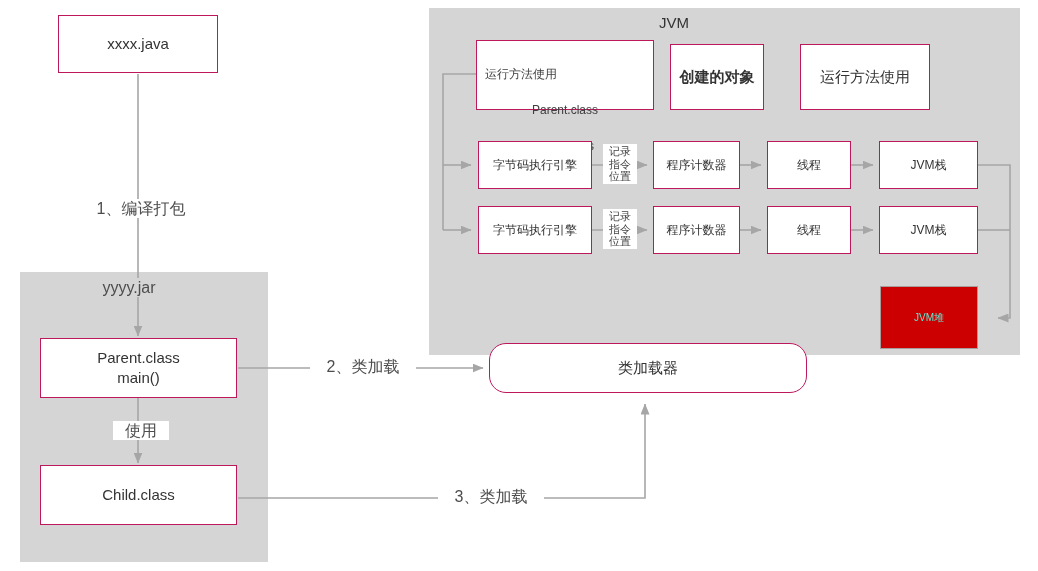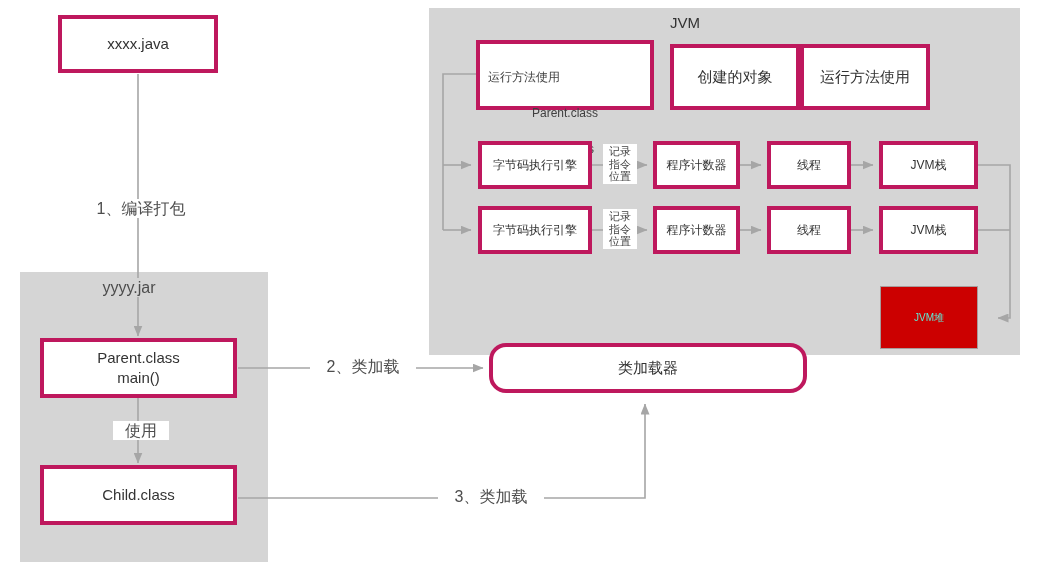--- a/index.html
+++ b/index.html
@@ -17,21 +17,21 @@
     background: #ffffff;
     overflow: hidden;
   }
   .group-box {
     position: absolute;
     background: #d5d5d5;
   }
   .node {
     position: absolute;
     background: #ffffff;
-    border: 4px solid #be185d;
+    border: 1px solid #be185d;
     box-sizing: border-box;
     display: flex;
     align-items: center;
     justify-content: center;
     text-align: center;
     color: #333333;
     font-size: 15px;
     line-height: 1.35;
     white-space: pre-line;
   }
@@ -98,21 +98,21 @@
 </style>
 </head>
 <body>
 
 <div id="canvas">
 
   <div class="group-box" style="left:20px; top:272px; width:248px; height:290px;"></div>
 
   <div class="group-box" style="left:429px; top:8px; width:591px; height:347px;"></div>
 
-  <div class="jvm-title" style="left:416px; top:14px; width:490px;padding-left:24px;">JVM</div>
+  <div class="jvm-title" style="left:429px; top:14px; width:490px;">JVM</div>
 
   <svg class="wires" viewBox="0 0 1038 571">
     <defs>
       <marker id="arrow" markerWidth="11" markerHeight="9" refX="10.5" refY="4.5" orient="auto" markerUnits="userSpaceOnUse">
         <path d="M0,0 L11,4.5 L0,9 z" fill="#a6a6a6"></path>
       </marker>
     </defs>
     <g stroke="#a6a6a6" stroke-width="1.6" fill="none">
 
       <path d="M138,74 L138,336" marker-end="url(#arrow)"></path>
@@ -148,21 +148,21 @@
   <div class="node" style="left:40px; top:465px; width:197px; height:60px;">Child.class</div>
 
   <div class="node" style="left:489px; top:343px; width:318px; height:50px;border-radius:17px;">类加载器</div>
 
   <div class="node classinfo" style="left:476px; top:40px; width:178px; height:70px;">
     <span class="ci-head">运行方法使用</span>
     <span class="ci-sub">Parent.class</span>
     <span class="ci-sub">Child.class</span>
   </div>
 
-  <div class="node" style="left:670px; top:44px; width:130px; height:66px;">创建的对象</div>
+  <div class="node" style="left:670px; top:44px; width:94px; height:66px;font-weight:bold;">创建的对象</div>
 
   <div class="node" style="left:800px; top:44px; width:130px; height:66px;">运行方法使用</div>
 
   <div class="node small" style="left:478px; top:141px; width:114px; height:48px;">字节码执行引擎</div>
   <div class="node small" style="left:653px; top:141px; width:87px; height:48px;">程序计数器</div>
   <div class="node small" style="left:767px; top:141px; width:84px; height:48px;">线程</div>
   <div class="node small" style="left:879px; top:141px; width:99px; height:48px;">JVM栈</div>
 
   <div class="node small" style="left:478px; top:206px; width:114px; height:48px;">字节码执行引擎</div>
   <div class="node small" style="left:653px; top:206px; width:87px; height:48px;">程序计数器</div>

